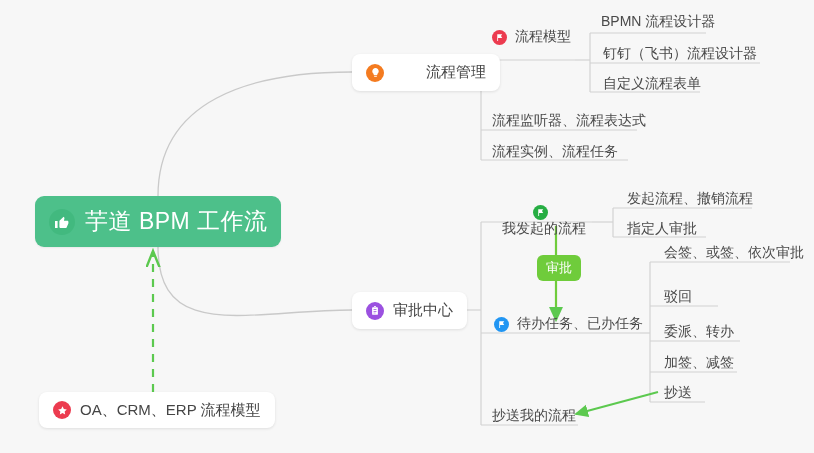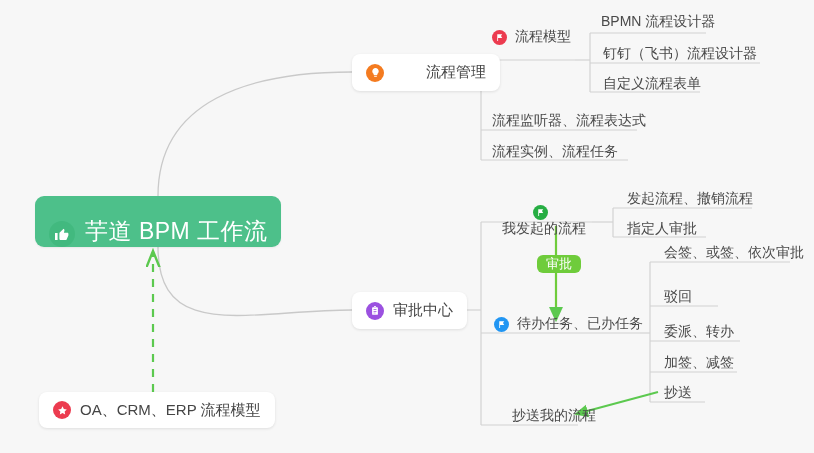--- a/index.html
+++ b/index.html
@@ -31,21 +31,21 @@
   
   .root-node {
     position: absolute;
     left: 35px;
     top: 196px;
     width: 246px;
     height: 51px;
     background: #4dc08a;
     border-radius: 9px;
     display: flex;
-    align-items: flex-end;
+    align-items: center;
     box-sizing: border-box;
     padding: 0 14px;
     box-shadow: 0 1px 2px rgba(0,0,0,0.06);
   }
   .root-label {
     color: #ffffff;
     font-size: 23px;
     letter-spacing: 0.5px;
     margin-left: 10px;
     white-space: nowrap;
@@ -101,21 +101,21 @@
   .tag-box {
     position: absolute;
     background: #6fcc3b;
     border-radius: 6px;
     color: #ffffff;
     font-size: 13px;
     display: flex;
     align-items: center;
     justify-content: center;
     padding: 0 9px;
-    height: 18px;
+    height: 26px;
     white-space: nowrap;
     z-index: 5;
   }
 </style>
 </head>
 <body>
 
 <div id="canvas">
 
   <svg class="edges" viewBox="0 0 814 453" xmlns="http://www.w3.org/2000/svg">
@@ -262,21 +262,21 @@
   <div class="text-node" style="left:664px; top:323px;">
     <span class="node-label">委派、转办</span>
   </div>
   <div class="text-node" style="left:664px; top:354px;">
     <span class="node-label">加签、减签</span>
   </div>
   <div class="text-node" style="left:664px; top:384px;">
     <span class="node-label">抄送</span>
   </div>
 
-  <div class="text-node" style="left:492px; top:407px;margin-left:20px;">
+  <div class="text-node" style="left:492px; top:407px;">
     <span class="node-label">抄送我的流程</span>
   </div>
 
   <div class="pill-node" style="left:39px; top:392px; height:36px;">
     <span class="icon-circle mid" style="background:#ec3b4f;">
       <svg width="11" height="11" viewBox="0 0 24 24" fill="#ffffff">
         <path d="M12 2.8l2.9 5.9 6.5.9-4.7 4.6 1.1 6.5-5.8-3-5.8 3 1.1-6.5L2.6 9.6l6.5-.9z"></path>
       </svg>
     </span>
     <span class="pill-label">OA、CRM、ERP 流程模型</span>

